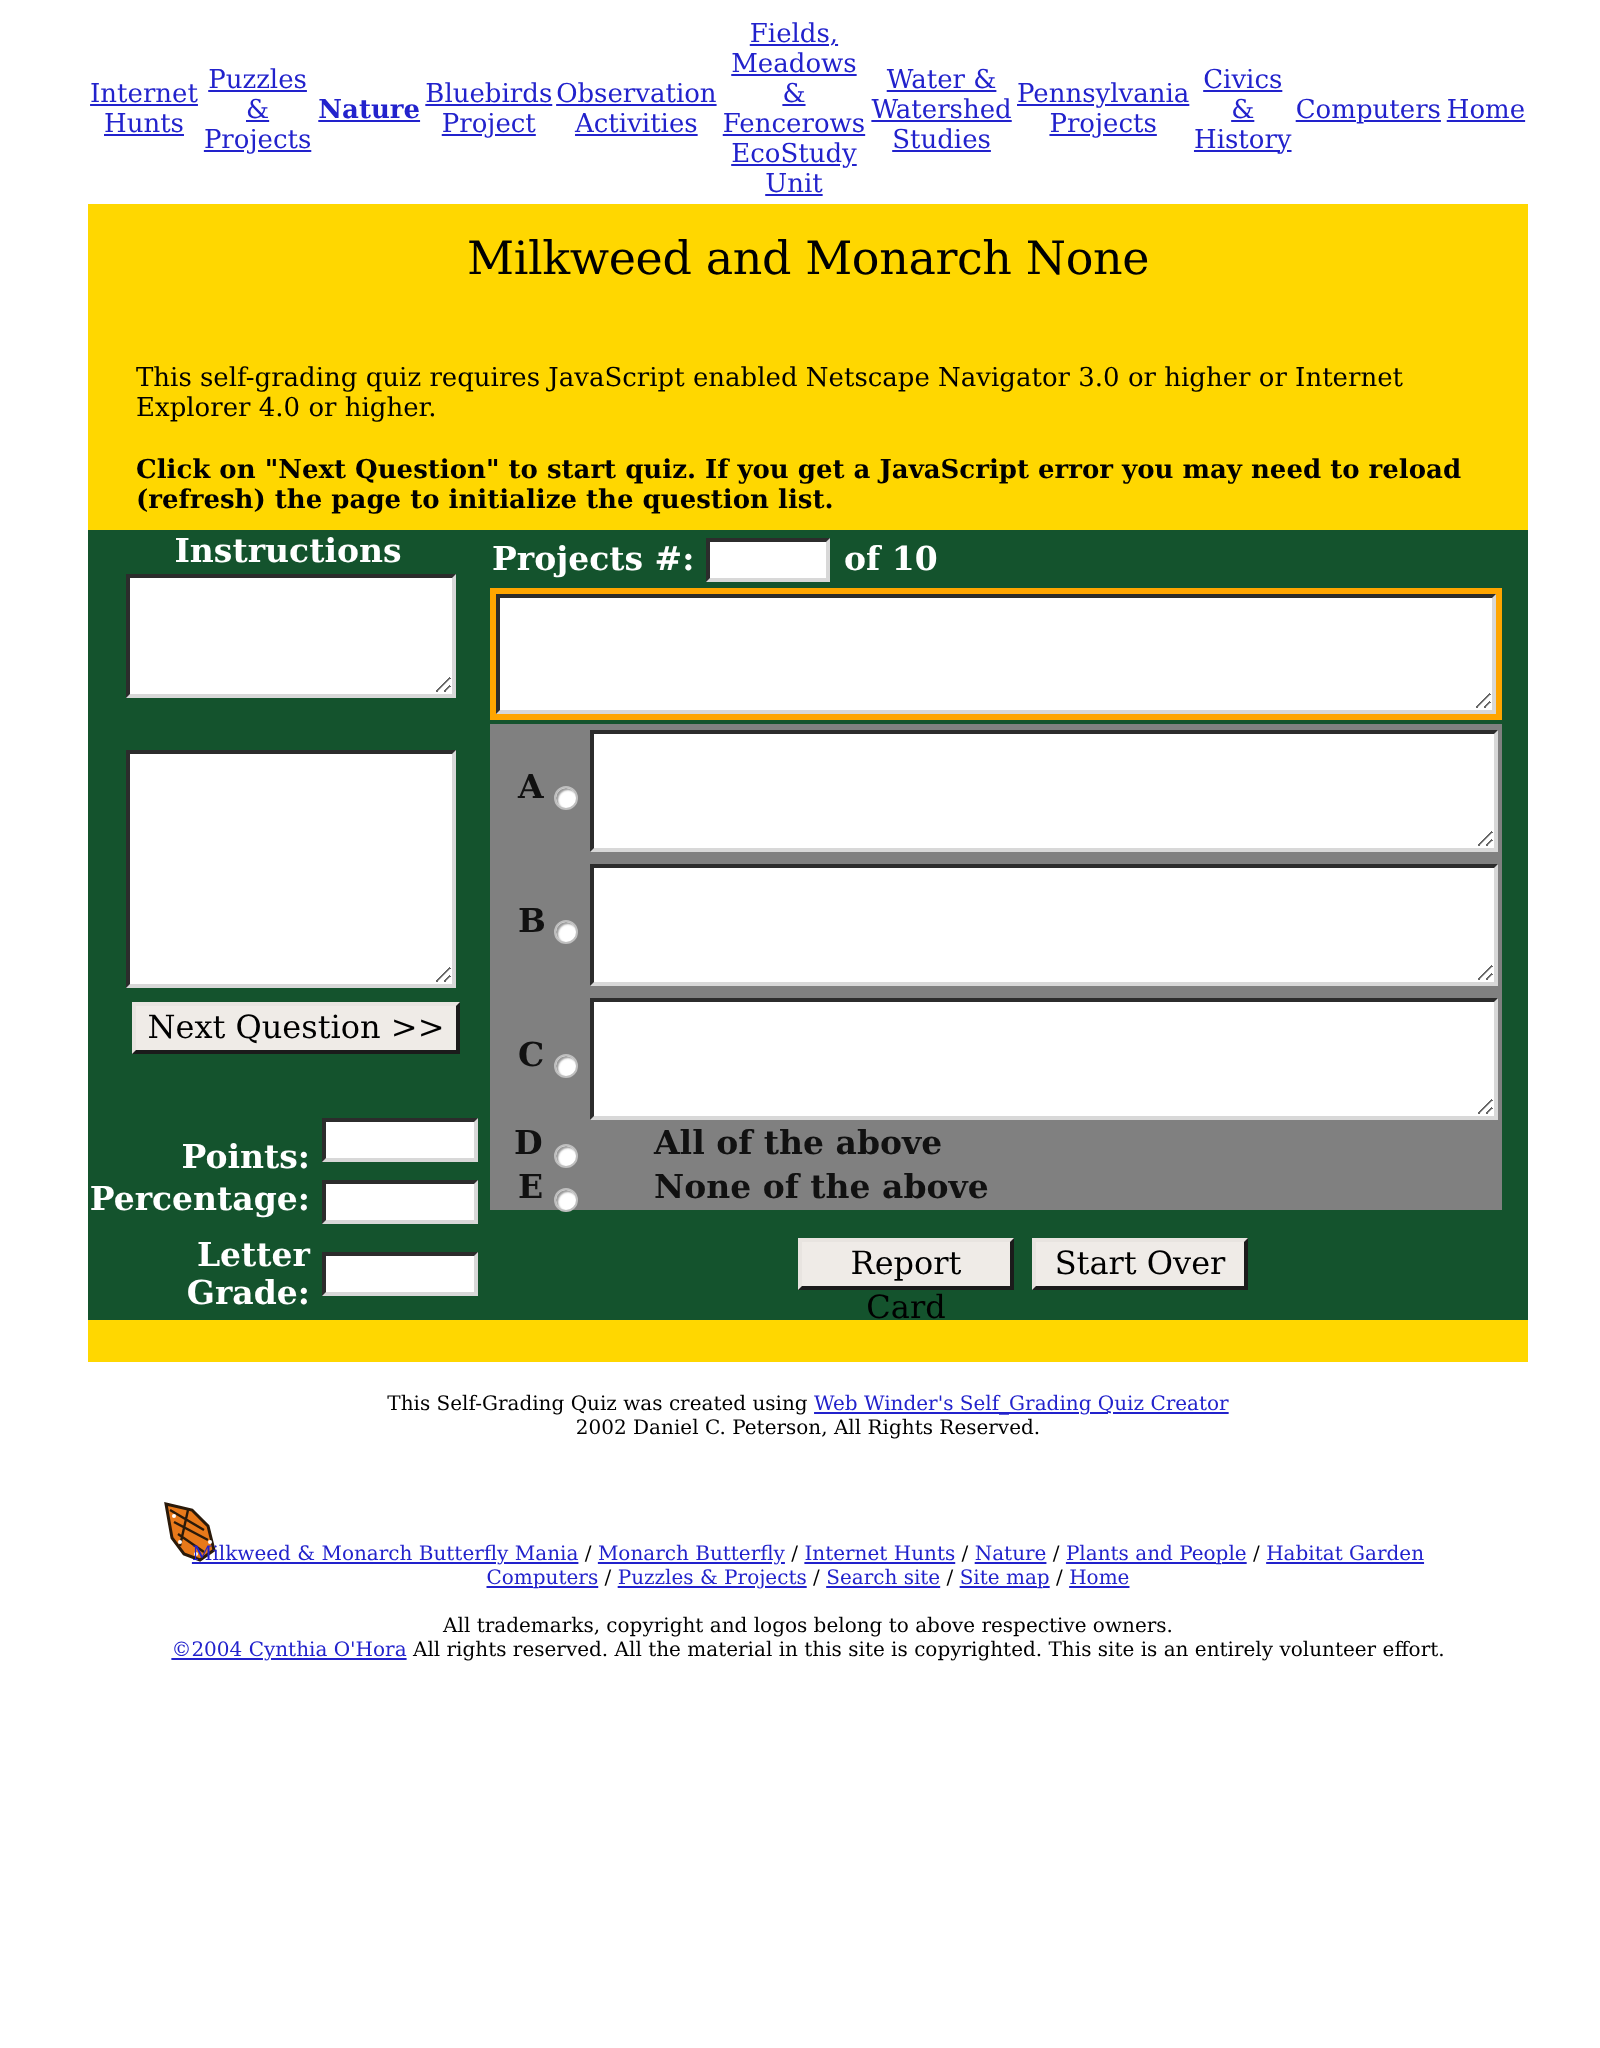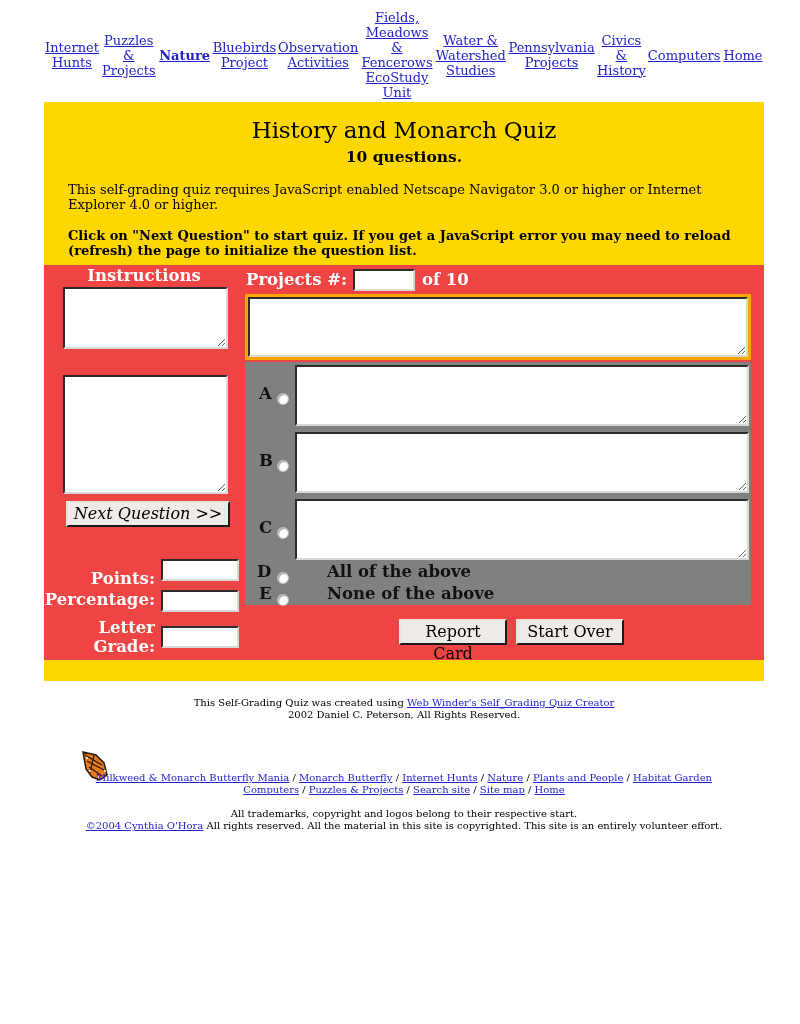--- a/index.html
+++ b/index.html
@@ -13,21 +13,21 @@
   .nav .cell { display: flex; align-items: center; justify-content: center; }
 
   
   .hdr { position: absolute; left: 44px; top: 102px; width: 720px; height: 163px; background: #FFD700; }
   .hdr .title { position: absolute; left: 0; right: 0; top: 15px; text-align: center; font-family: "DejaVu Serif", serif; font-size: 23px; font-weight: normal; letter-spacing: -0.2px; }
   .hdr .sub { position: absolute; left: 0; right: 0; top: 45px; text-align: center; font-size: 15.5px; font-weight: bold; }
   .hdr .p1 { position: absolute; left: 24px; right: 24px; top: 80px; font-size: 13px; line-height: 15px; }
   .hdr .p2 { position: absolute; left: 24px; right: 24px; top: 126px; font-size: 13px; line-height: 15px; font-weight: bold; }
 
   
-  .quiz { position: absolute; left: 44px; top: 265px; width: 720px; height: 395px; background: #ef4444; color: #fff; }
+  .quiz { position: absolute; left: 44px; top: 265px; width: 720px; height: 395px; background: #14532d; color: #fff; }
   .lbl { position: absolute; font-weight: bold; font-size: 16.5px; color: #fff; }
   textarea, input.tb { box-sizing: border-box; background: #fff; border: 2px inset #d8d8d8; border-top-color: #808080; border-left-color: #808080; resize: both; font-family: "DejaVu Sans Mono", monospace; font-size: 12px; margin: 0; padding: 2px; position: absolute; }
   input.tb { height: 22px; }
 
   .btn { position: absolute; box-sizing: border-box; background: #efebe7; border: 2px outset #e8e4e0; border-right-color: #707070; border-bottom-color: #707070; font-family: "DejaVu Serif", serif; font-size: 16px; color: #000; padding: 0 4px; text-align: center; line-height: 22px; height: 26px; cursor: pointer; }
 
   .answers { position: absolute; left: 201px; top: 97px; width: 506px; height: 243px; background: #808080; }
   .letter { position: absolute; font-weight: bold; font-size: 16.5px; color: #111; }
   .radio { position: absolute; width: 10px; height: 10px; border-radius: 50%; background: #fff; border: 1px solid #bfbfbf; box-shadow: inset 1px 1px 1px #999; }
   .optText { position: absolute; font-weight: bold; font-size: 16.5px; color: #111; white-space: nowrap; margin-left: 36px; }
@@ -75,34 +75,33 @@
   </div>
   <div class="cell" style="width:74px">
     <a href="#">Computers</a>
   </div>
   <div class="cell" style="width:42px">
     <a href="#">Home</a>
   </div>
 </div>
 
 <div class="hdr">
-  <div class="title">History and Monarch Quiz</div>
-  <div class="sub">10 questions.</div>
+  <div class="title">Milkweed and Monarch None</div>
   <div class="p1">This self-grading quiz requires JavaScript enabled Netscape Navigator 3.0 or higher or Internet Explorer 4.0 or higher.</div>
   <div class="p2">Click on "Next Question" to start quiz. If you get a JavaScript error you may need to reload (refresh) the page to initialize the question list.</div>
 </div>
 
 <div class="quiz">
 
   <div class="lbl" style="left:0;width:200px;text-align:center;top:1px;">Instructions</div>
   <textarea style="left: 19px; top: 22px; width: 165px; height: 62px;"></textarea>
 
   <textarea style="left: 19px; top: 110px; width: 165px; height: 119px;"></textarea>
 
-  <button class="btn" style="left:22px;top:236px;width:164px;font-style:italic;">Next Question &gt;&gt;</button>
+  <button class="btn" style="left:22px;top:236px;width:164px;">Next Question &gt;&gt;</button>
 
 
   <div class="lbl" style="right:609px;top:304px;text-align:right;">Points:</div>
   <input class="tb" type="text" style="left: 117px; top: 294px; width: 78px;" value="">
 
   <div class="lbl" style="right:609px;top:325px;text-align:right;">Percentage:</div>
   <input class="tb" type="text" style="left: 117px; top: 325px; width: 78px;" value="">
 
   <div class="lbl" style="right:609px;top:353px;text-align:right;line-height:19px;">
     <span>Letter</span><br>
@@ -160,15 +159,15 @@
     <circle cx="18" cy="28" r="1" fill="#fff"></circle>
     <circle cx="25" cy="22" r="1" fill="#fff"></circle>
 </svg>
 
 <div class="foot" style="top:772px;">
   <a href="#">Milkweed &amp; Monarch Butterfly Mania</a><span> / </span><a href="#">Monarch Butterfly</a><span> / </span><a href="#">Internet Hunts</a><span> / </span><a href="#">Nature</a><span> / </span><a href="#">Plants and People</a><span> / </span><a href="#">Habitat Garden</a><br>
   <a href="#">Computers</a><span> / </span><a href="#">Puzzles &amp; Projects</a><span> / </span><a href="#">Search site</a><span> / </span><a href="#">Site map</a><span> / </span><a href="#">Home</a>
 </div>
 
 <div class="foot" style="top:808px;">
-  <span>All trademarks, copyright and logos belong to their respective start.</span><br>
+  <span>All trademarks, copyright and logos belong to above respective owners.</span><br>
   <a href="#">©2004 Cynthia O'Hora</a><span> All rights reserved. All the material in this site is copyrighted. This site is an entirely volunteer effort.</span>
 </div>
 
 </body></html>

